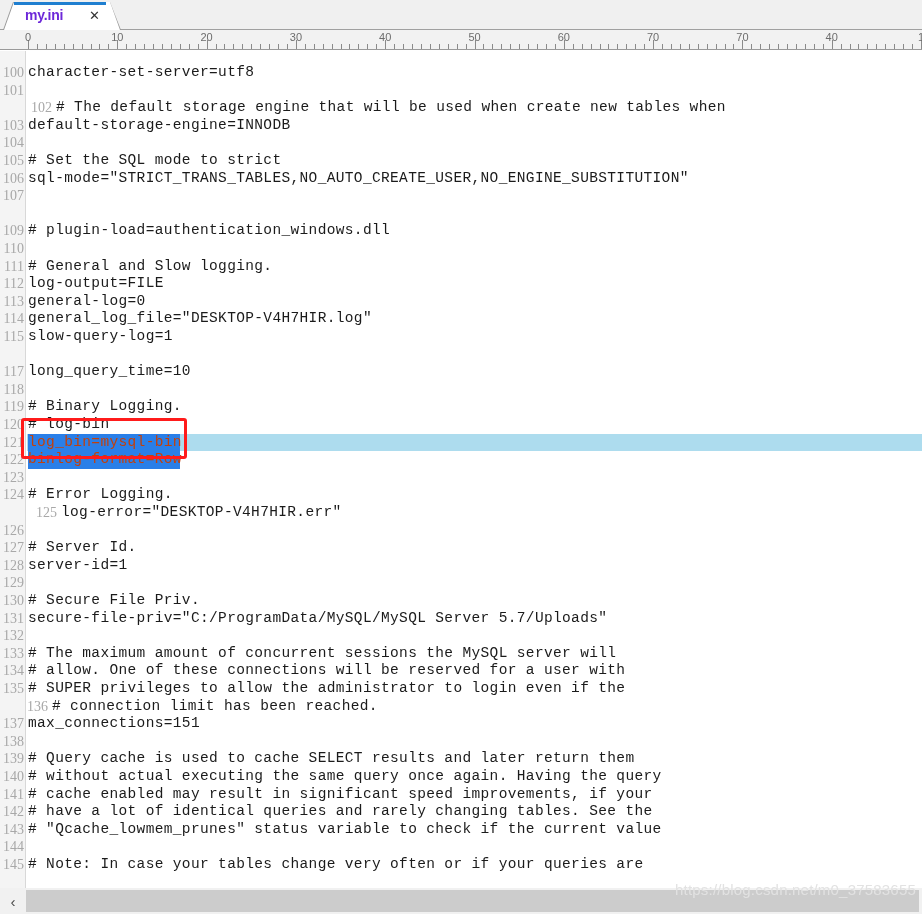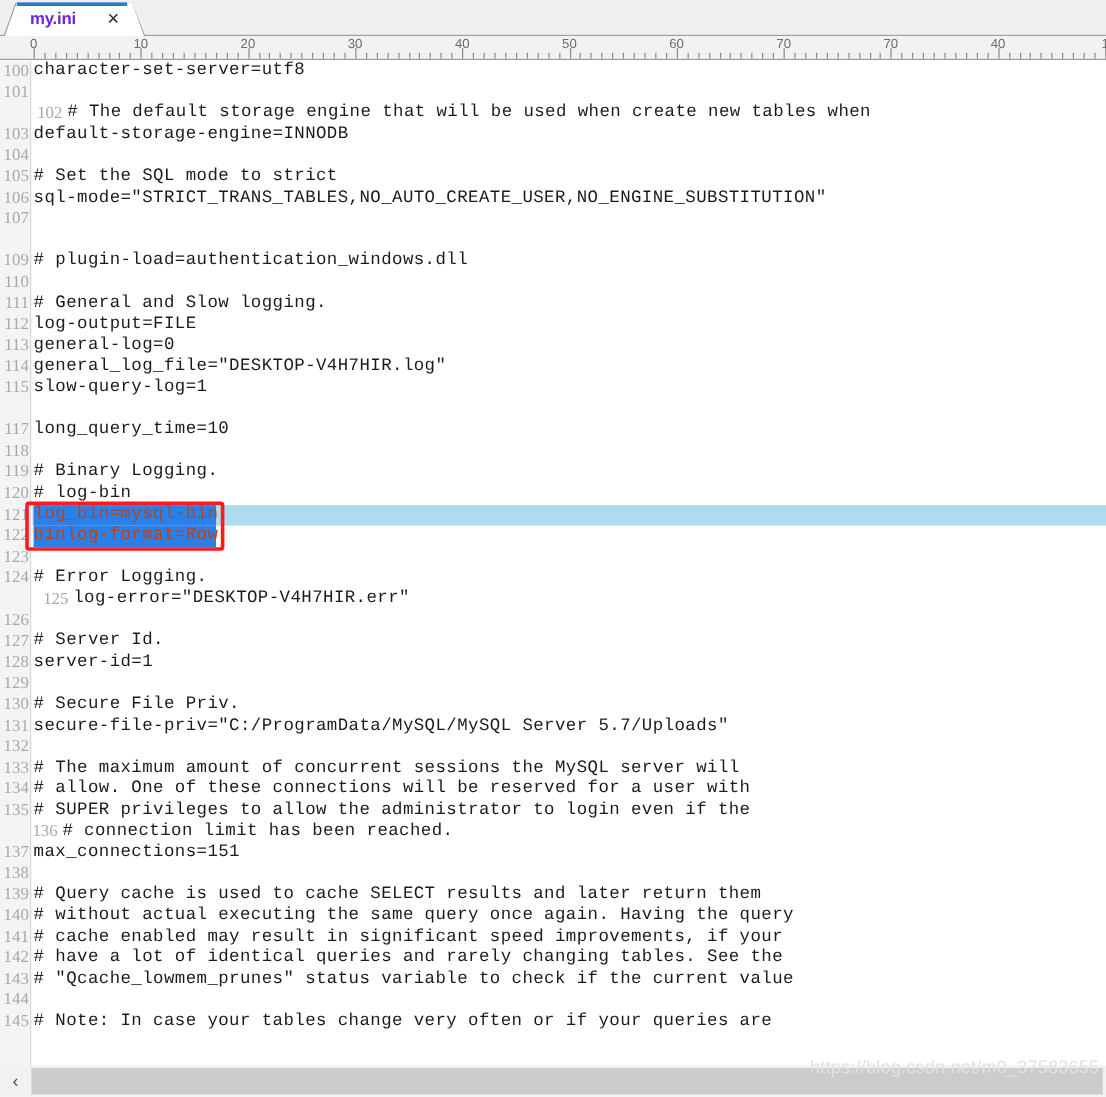--- a/index.html
+++ b/index.html
@@ -121,21 +121,21 @@
     position: absolute;
     left: 0; top: 0;
     width: 26px;
     height: 837px;
     background: #f4f4f4;
     border-right: 1px solid #d8d8d8;
     box-sizing: border-box;
   }
   .code-area {
     position: absolute;
-    left: 0; top: 0;
+    left: 0; top: 13px;
     width: 922px;
     height: 837px;
   }
   .line {
     position: absolute;
     left: 0;
     width: 922px;
     height: 17.6px;
     white-space: pre;
   }

